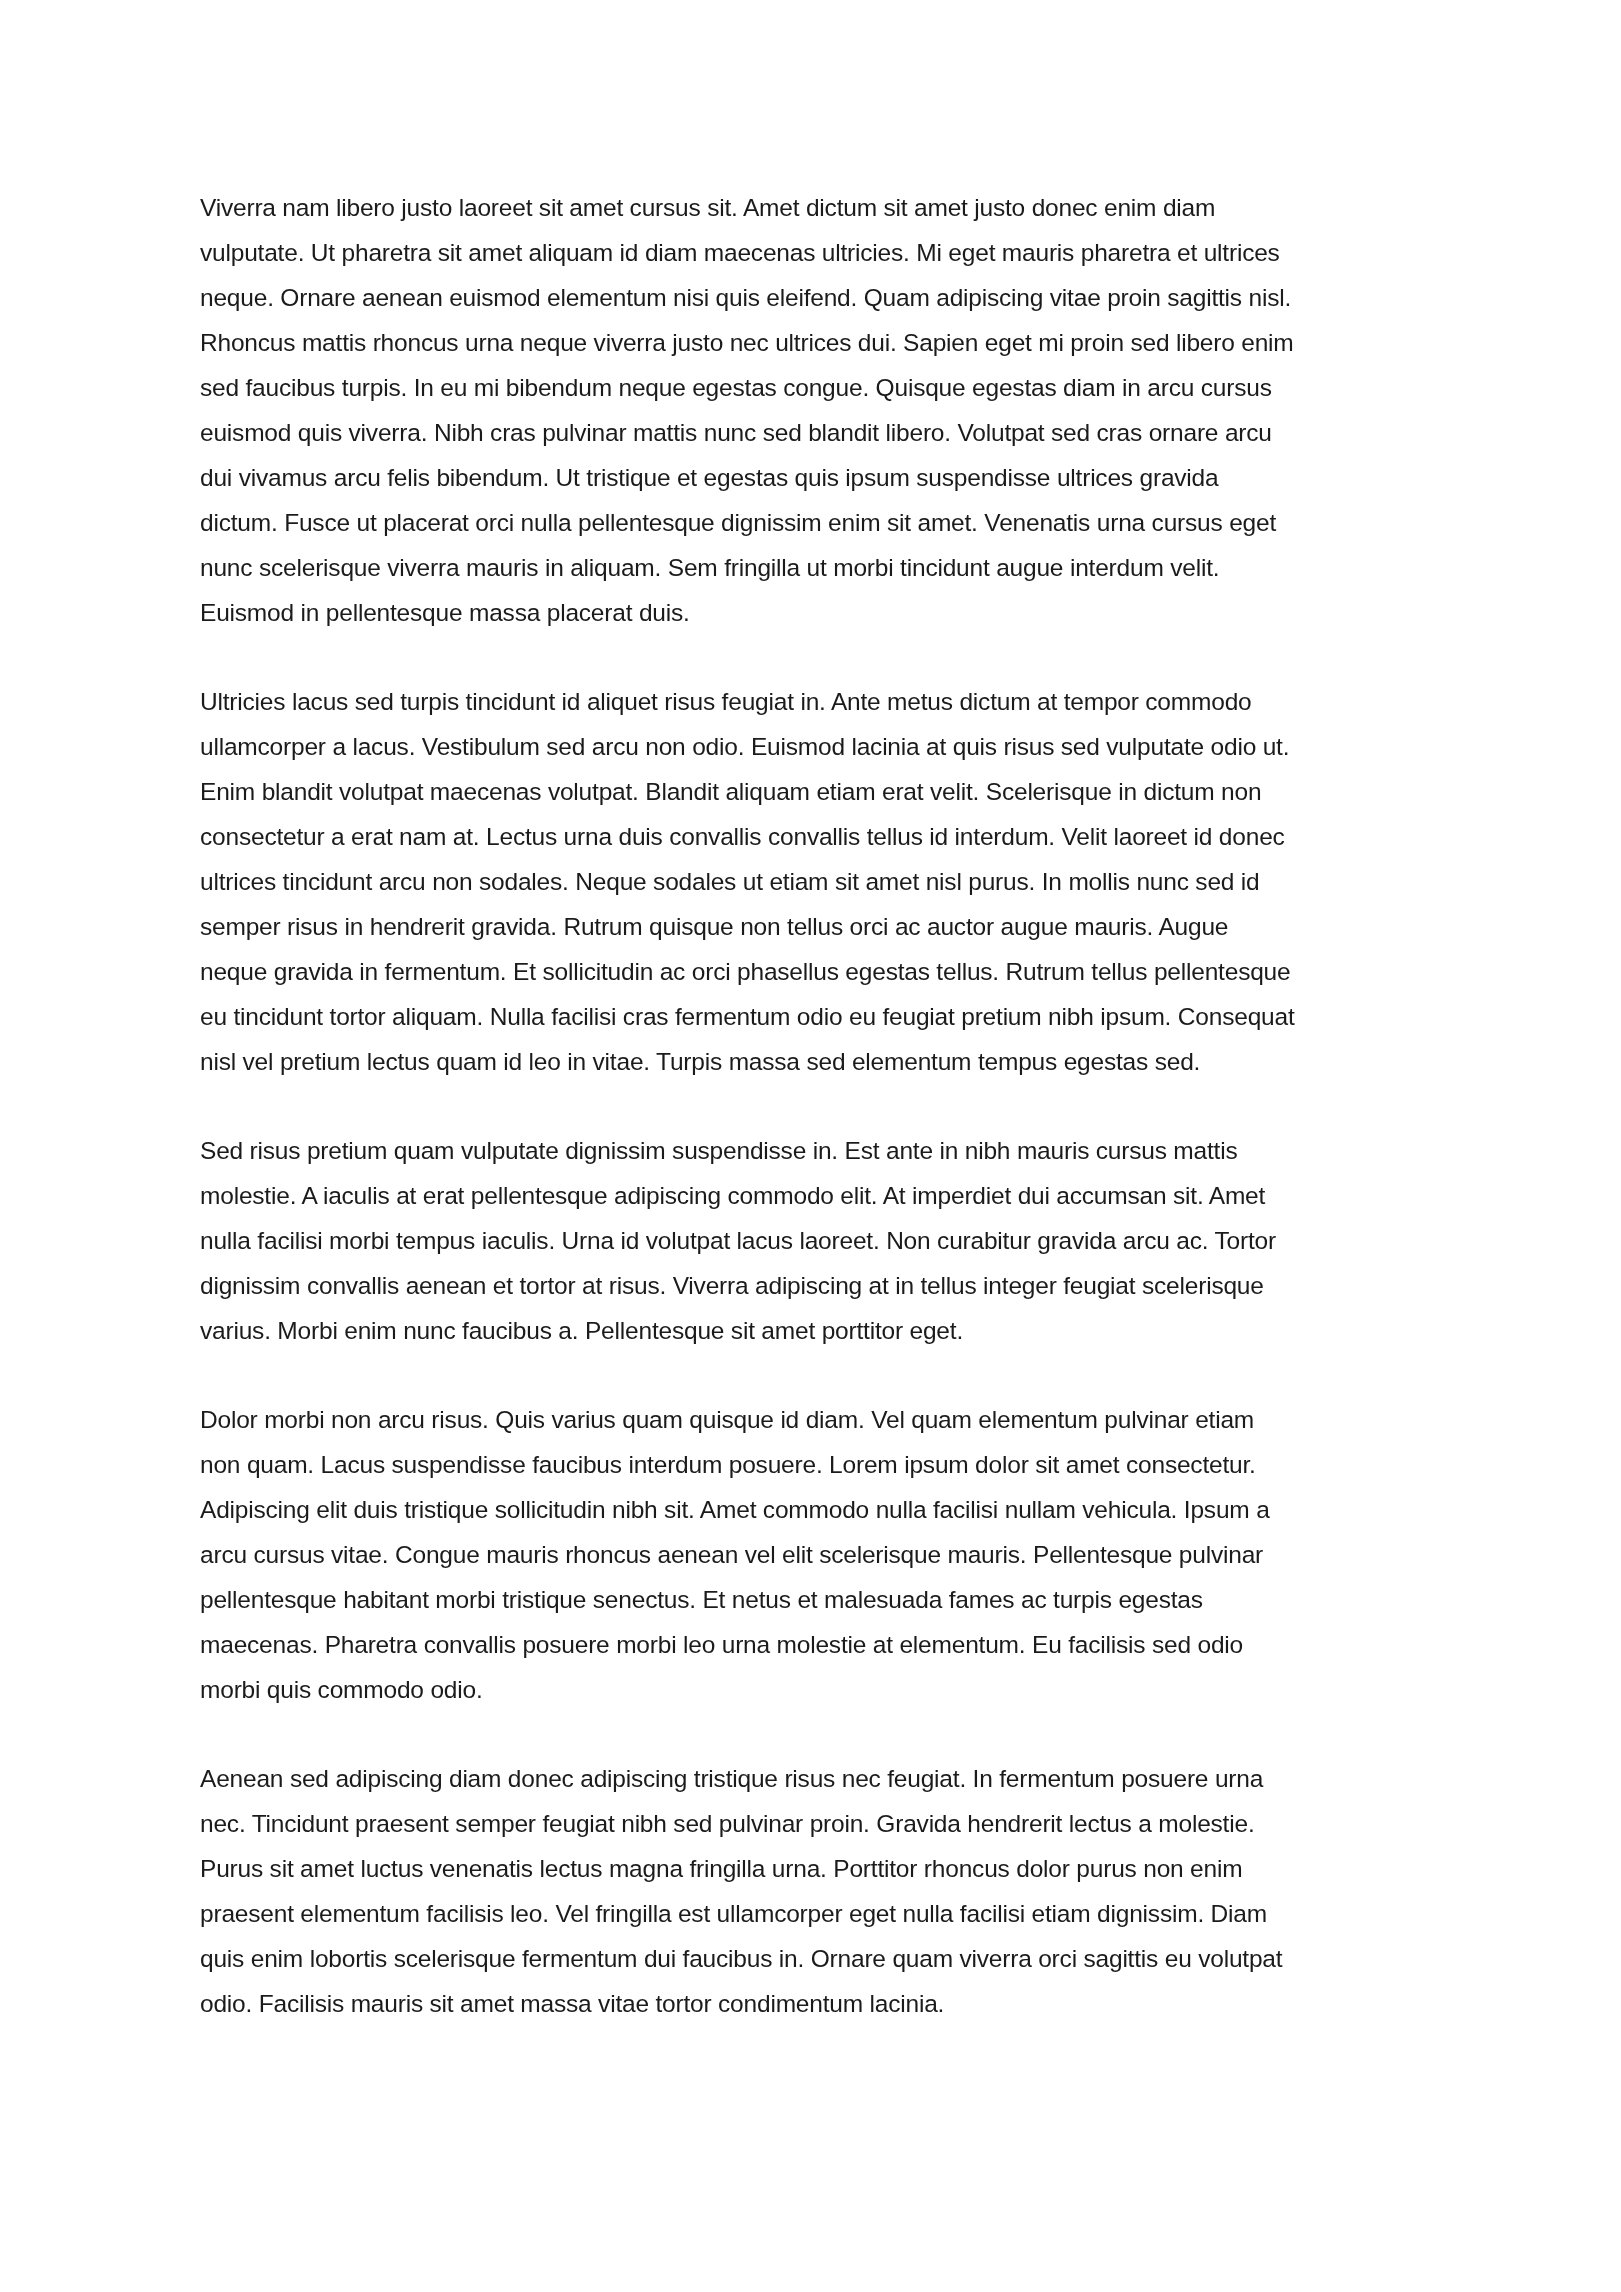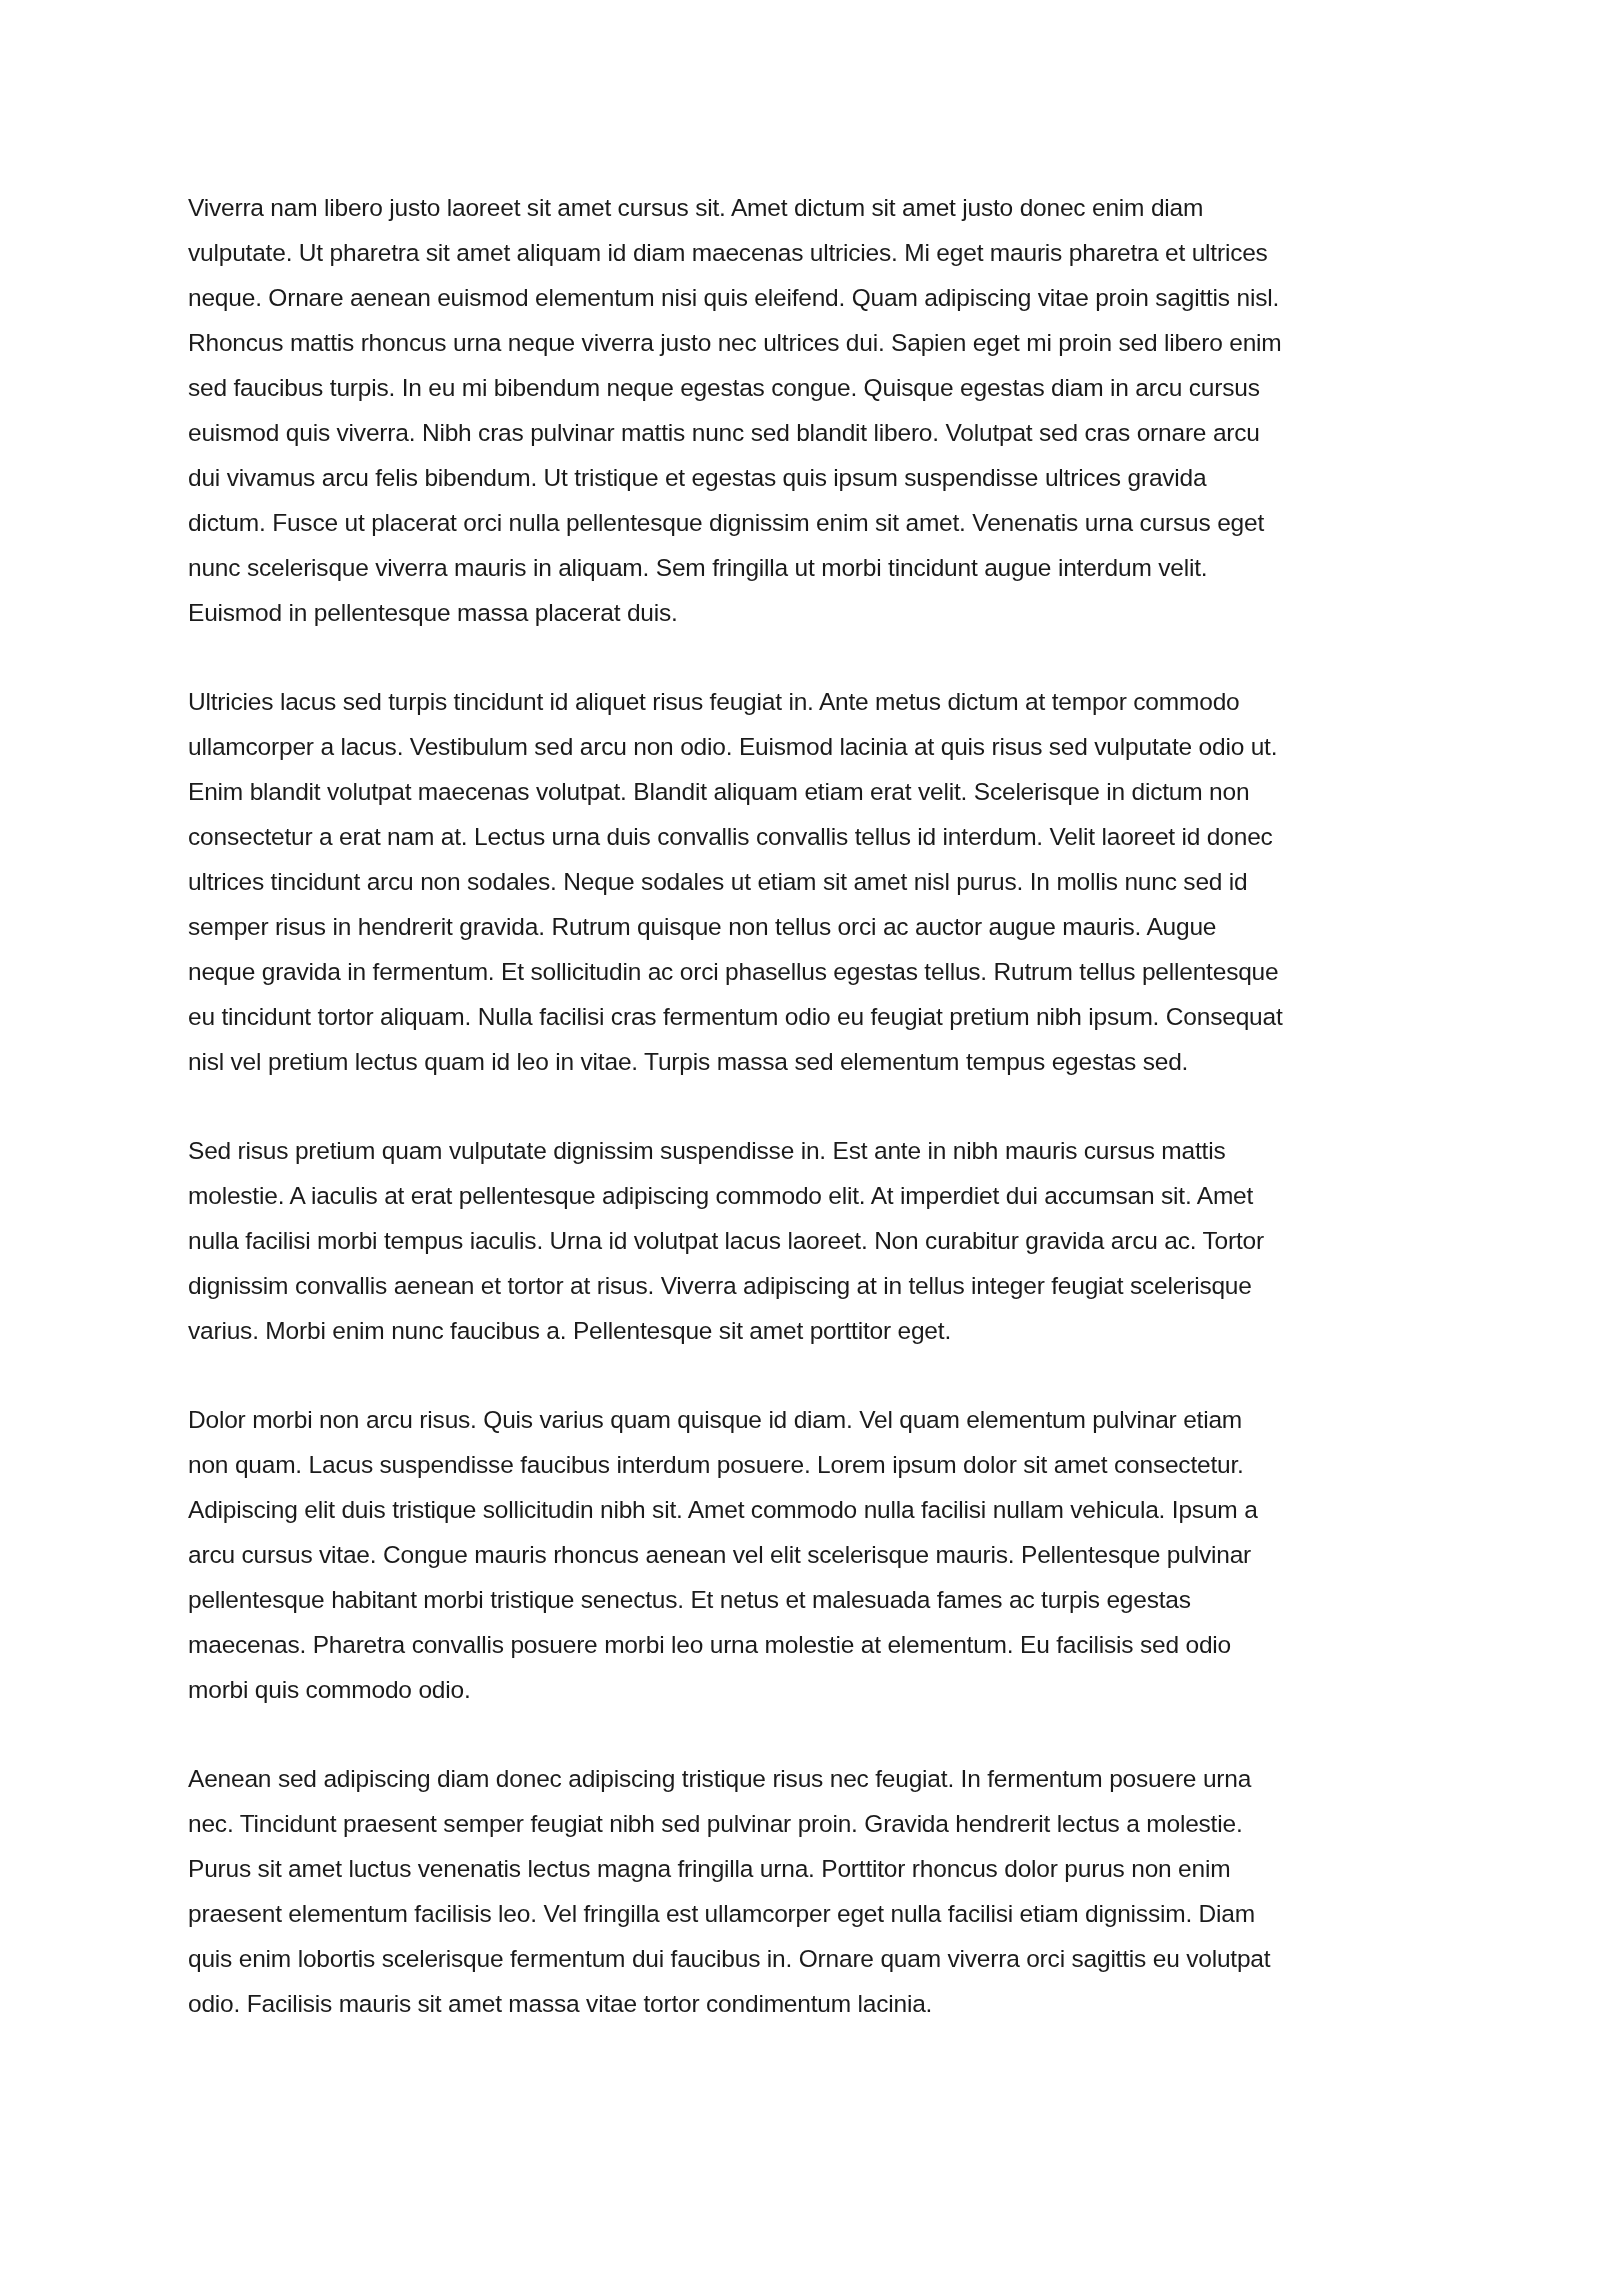--- a/index.html
+++ b/index.html
@@ -19,21 +19,21 @@
     top: 0;
     left: 0;
     width: 1621px;
     height: 2293px;
     background: #ffffff;
     box-sizing: border-box;
     padding: 185px 0 0 188px;
   }
   .para {
     width: 1098px;
-    margin: 0 0 44px 0;
+    margin: 0 0 44px 12px;
     font-size: 24.5px;
     line-height: 45px;
     letter-spacing: -0.2px;
     color: #1b1b1b;
     text-align: left;
   }
 </style>
 </head>
 <body>
 

